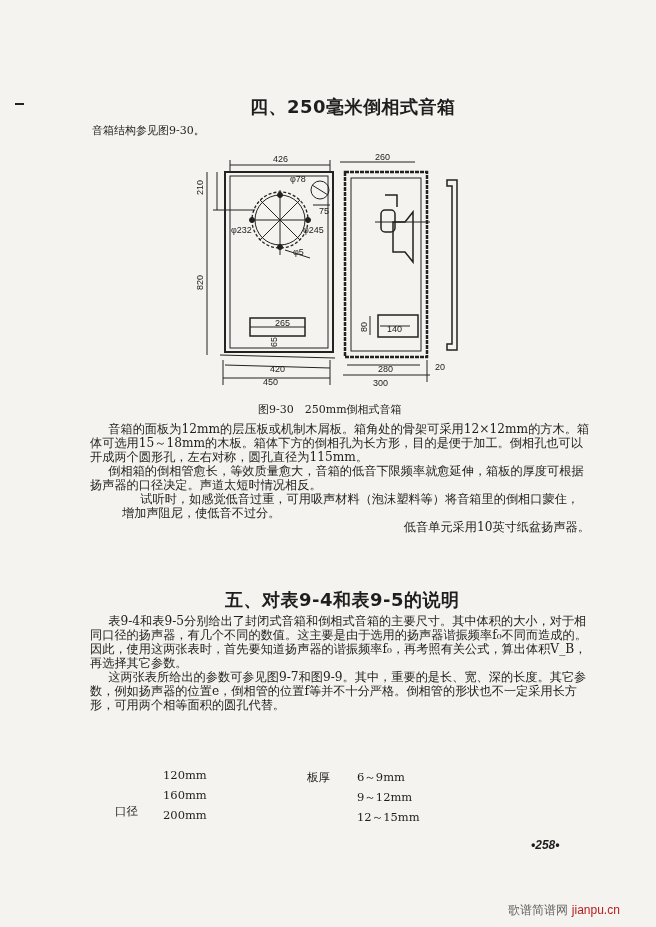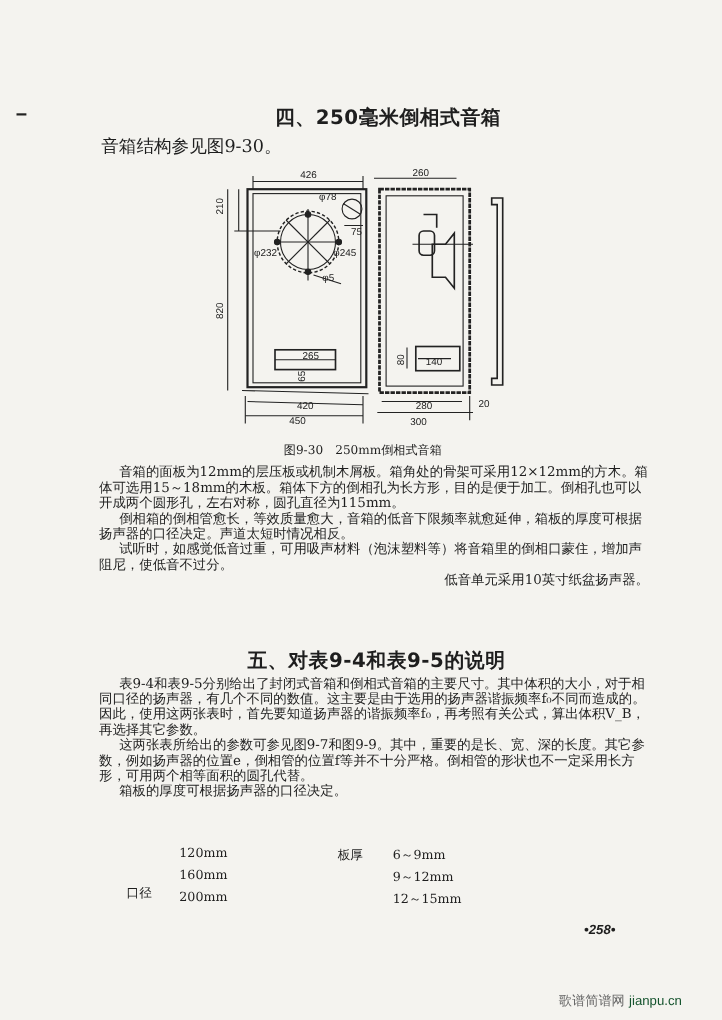--- a/index.html
+++ b/index.html
@@ -8,29 +8,29 @@
   .abs{position:absolute;}
   .heading{font-family:"DejaVu Sans","Liberation Sans",sans-serif;font-weight:bold;font-size:18px;letter-spacing:0.5px;}
   .para{font-size:12.2px;line-height:14px;left:90px;width:500px;}
   .para p{margin:0;text-indent:0;}
   .caption{font-size:11px;}
   .dim{font-family:"Liberation Sans",sans-serif;font-size:9px;fill:#222;}
   .tbl{font-size:11.5px;}
   .mark{left:15px;top:103px;width:9px;height:2px;background:#222;}
   .pageno{font-family:"Liberation Sans",sans-serif;font-weight:bold;font-style:italic;font-size:12px;margin-left:16px;}
   .watermark{font-size:12px;color:#666;}
-  .watermark .en{color:#14532d;font-family:"Liberation Sans",sans-serif;}
+  .watermark .en{color:#b91c1c;font-family:"Liberation Sans",sans-serif;}
 </style>
 </head>
 <body>
 
 <div class="abs mark"></div>
 
 <div class="abs heading" style="left:250px;top:95px;">四、250毫米倒相式音箱</div>
-<div class="abs" style="left:92px;top:123px;font-size:16px;">音箱结构参见图9-30。</div>
+<div class="abs" style="left:92px;top:123px;font-size:11px;">音箱结构参见图9-30。</div>
 
 <svg class="abs" style="left:195px;top:150px;" width="290" height="250" viewBox="0 0 290 250">
   <g stroke="#222" fill="none" stroke-width="1">
 
     <line x1="35" y1="15" x2="135" y2="15"></line>
     <line x1="35" y1="10" x2="35" y2="22"></line>
     <line x1="135" y1="10" x2="135" y2="22"></line>
 
     <rect x="30" y="22" width="108" height="180" stroke-width="2"></rect>
     <rect x="35" y="26" width="98" height="172"></rect>
@@ -99,30 +99,29 @@
   <text class="dim" x="192" y="182">140</text>
   <text class="dim" x="183" y="222">280</text>
   <text class="dim" x="178" y="236">300</text>
   <text class="dim" x="240" y="220">20</text>
 </svg>
 <div class="abs caption" style="left:258px;top:402px;">图9-30　250mm倒相式音箱</div>
 
 <div class="abs para" style="top:422px;">
   <p style="text-indent:1.5em;">音箱的面板为12mm的层压板或机制木屑板。箱角处的骨架可采用12×12mm的方木。箱体可选用15～18mm的木板。箱体下方的倒相孔为长方形，目的是便于加工。倒相孔也可以开成两个圆形孔，左右对称，圆孔直径为115mm。</p>
   <p style="text-indent:1.5em;">倒相箱的倒相管愈长，等效质量愈大，音箱的低音下限频率就愈延伸，箱板的厚度可根据扬声器的口径决定。声道太短时情况相反。</p>
-  <p style="text-indent:1.5em;">试听时，如感觉低音过重，可用吸声材料（泡沫塑料等）将音箱里的倒相口蒙住，增加声阻尼，使低音不过分。</p>
+  <p style="text-indent:1.5em;margin-left:32px;">试听时，如感觉低音过重，可用吸声材料（泡沫塑料等）将音箱里的倒相口蒙住，增加声阻尼，使低音不过分。</p>
   <p style="text-indent:1.5em;text-align:right;">低音单元采用10英寸纸盆扬声器。</p>
 </div>
 
 <div class="abs heading" style="left:225px;top:588px;">五、对表9-4和表9-5的说明</div>
 
 <div class="abs para" style="top:614px;">
   <p style="text-indent:1.5em;">表9-4和表9-5分别给出了封闭式音箱和倒相式音箱的主要尺寸。其中体积的大小，对于相同口径的扬声器，有几个不同的数值。这主要是由于选用的扬声器谐振频率f₀不同而造成的。因此，使用这两张表时，首先要知道扬声器的谐振频率f₀，再考照有关公式，算出体积V_B，再选择其它参数。</p>
   <p style="text-indent:1.5em;">这两张表所给出的参数可参见图9-7和图9-9。其中，重要的是长、宽、深的长度。其它参数，例如扬声器的位置e，倒相管的位置f等并不十分严格。倒相管的形状也不一定采用长方形，可用两个相等面积的圆孔代替。</p>
-  <p style="text-indent:1.5em;">箱板的厚度可根据扬声器的口径决定。</p>
 </div>
 
 <div class="abs tbl" style="left:115px;top:804px;">口径</div>
 <div class="abs tbl" style="left:163px;top:768px;">120mm</div>
 <div class="abs tbl" style="left:163px;top:788px;">160mm</div>
 <div class="abs tbl" style="left:163px;top:808px;">200mm</div>
 <div class="abs tbl" style="left:307px;top:770px;">板厚</div>
 <div class="abs tbl" style="left:357px;top:770px;">6～9mm</div>
 <div class="abs tbl" style="left:357px;top:790px;text-align:right;">9～12mm</div>
 <div class="abs tbl" style="left:357px;top:810px;">12～15mm</div>

